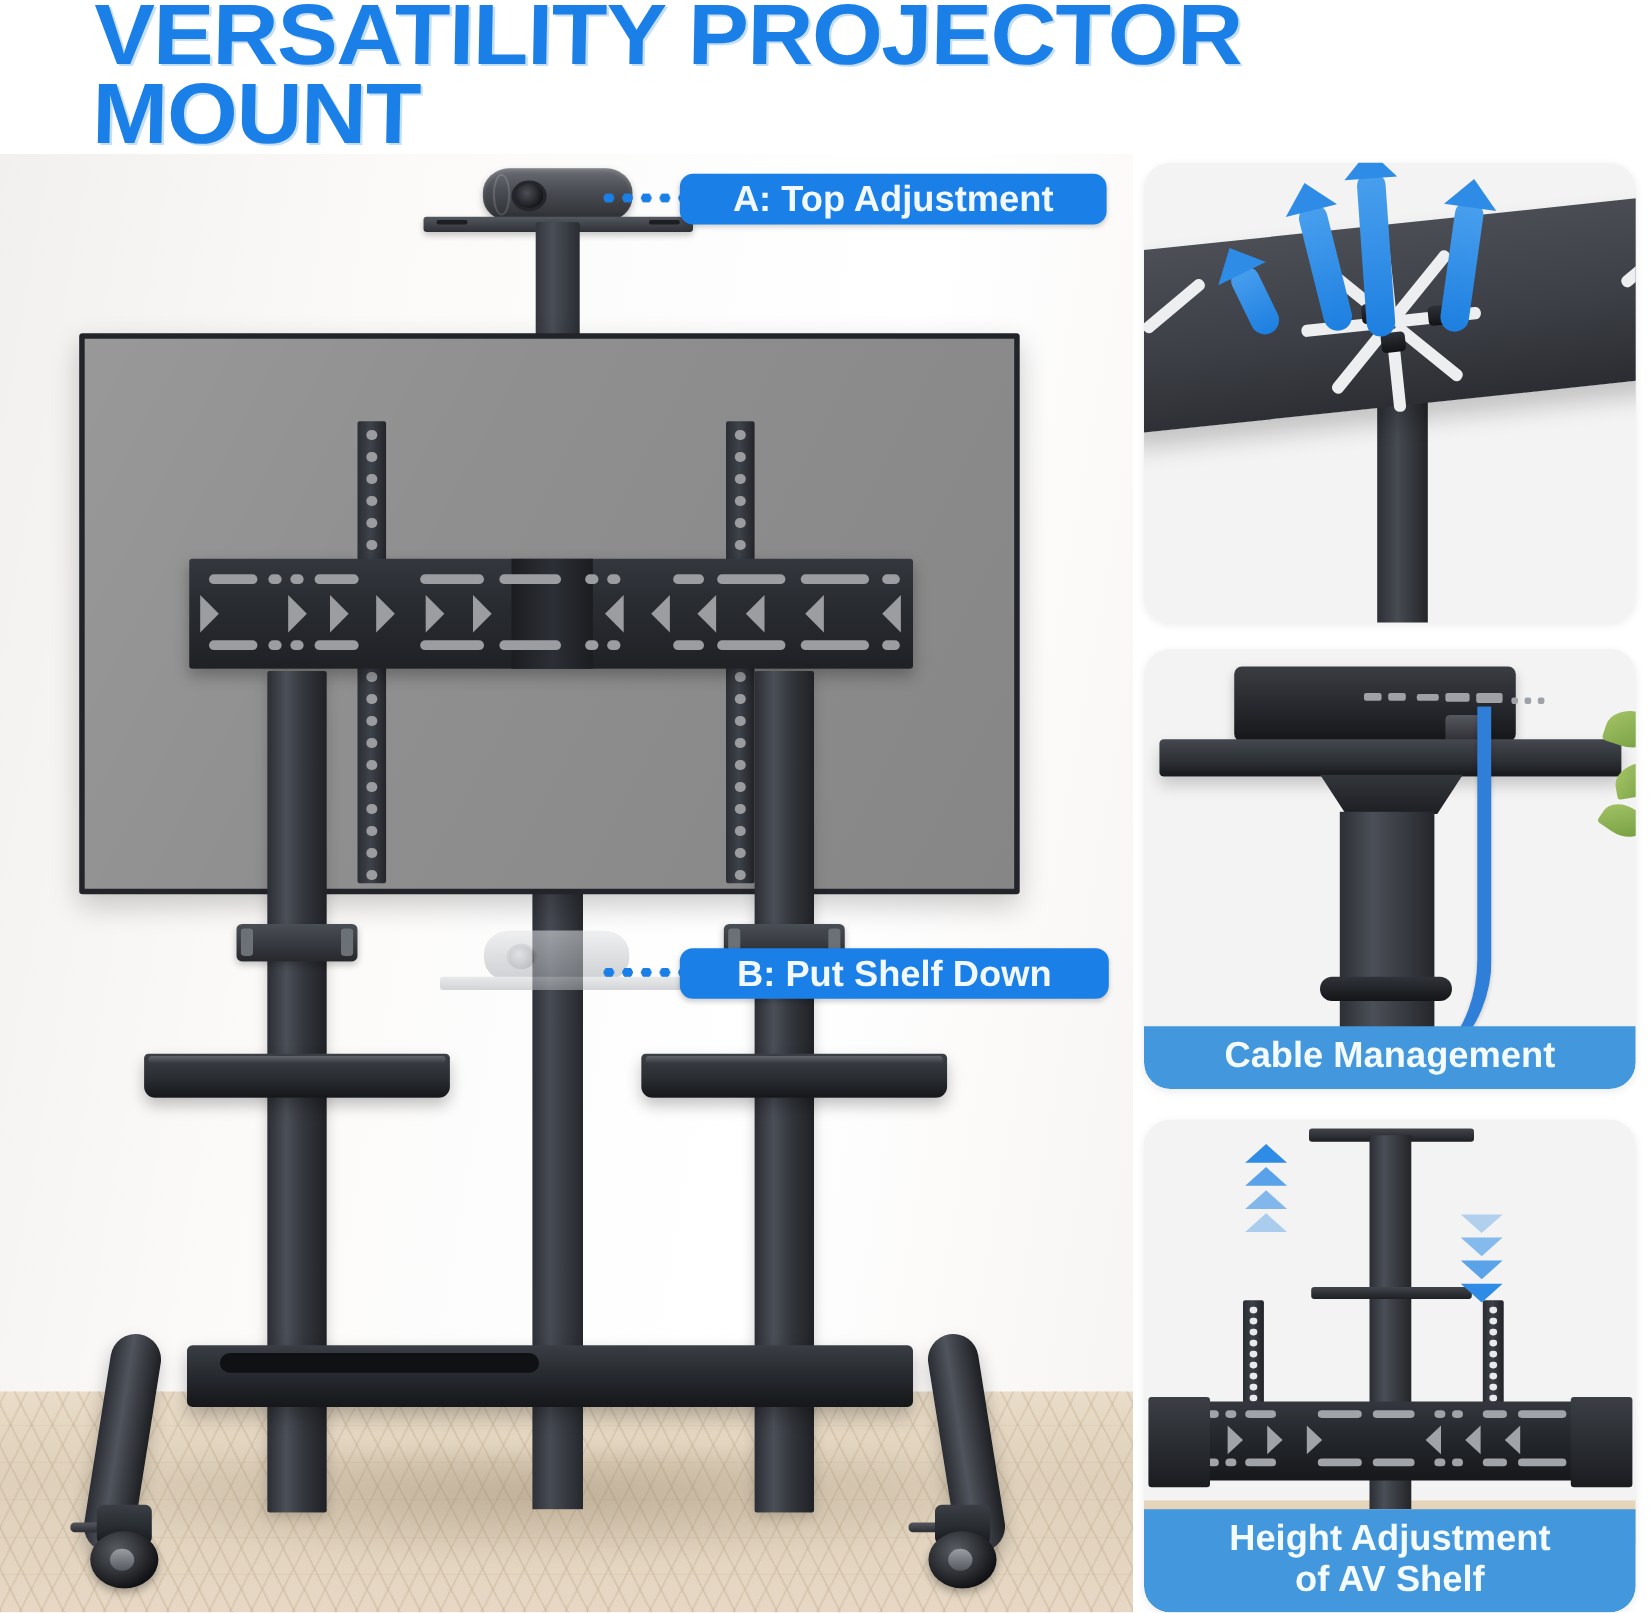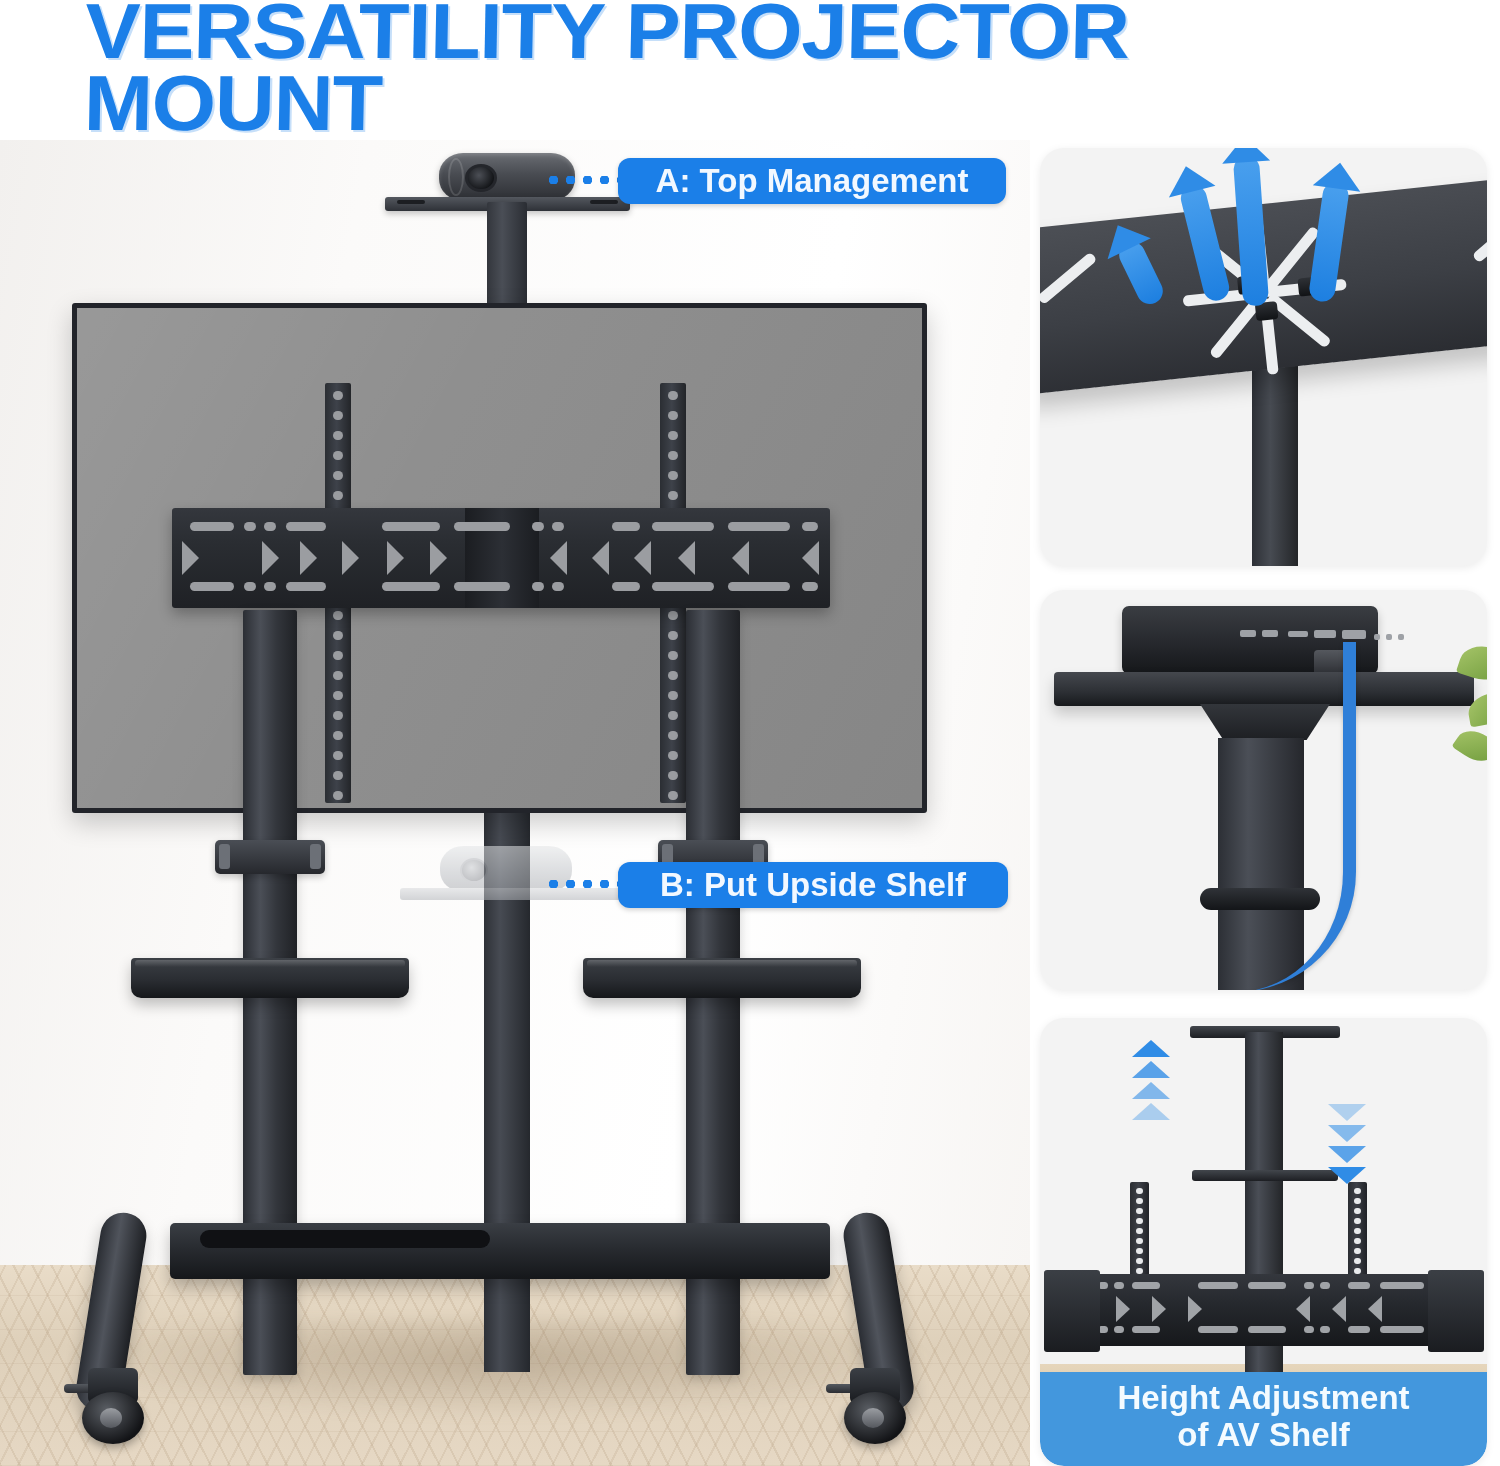--- a/index.html
+++ b/index.html
@@ -529,23 +529,23 @@
     </div>
     <div class="caster" style="left:840px; top:1228px;">
       <div class="lever"></div>
       <div class="fork"></div>
       <div class="wheel"></div>
       <div class="hub"></div>
     </div>
   </div>
 
   <div class="dots a"></div>
-  <div class="pill a">A: Top Management</div>
+  <div class="pill a">A: Top Adjustment</div>
   <div class="dots b"></div>
-  <div class="pill b">B: Put Upside Shelf</div>
+  <div class="pill b">B: Put Shelf Down</div>
 
   <div class="panel p1">
     <div class="art" id="art1">
       <div class="col-under"></div>
       <div class="tray">
           <div class="pin" style="width: 76px; height: 11px; left: 254px; top: 83px; transform: rotate(0deg); transform-origin: -6px 50%;"></div>
           <div class="pin" style="width: 76px; height: 11px; left: 254px; top: 83px; transform: rotate(45deg); transform-origin: -6px 50%;"></div>
           <div class="pin" style="width: 76px; height: 11px; left: 254px; top: 83px; transform: rotate(90deg); transform-origin: -6px 50%;"></div>
           <div class="pin" style="width: 76px; height: 11px; left: 254px; top: 83px; transform: rotate(135deg); transform-origin: -6px 50%;"></div>
           <div class="pin" style="width: 76px; height: 11px; left: 254px; top: 83px; transform: rotate(180deg); transform-origin: -6px 50%;"></div>
@@ -581,20 +581,21 @@
         </div>
       <div class="cm-shelf"></div>
       <div class="cm-bracket"></div>
       <div class="cm-pole"></div>
       <div class="cm-cable"></div>
       <div class="cm-strap"></div>
     <div class="leaf" style="left: 420px; top: 56px; width: 46px; height: 34px; transform: rotate(18deg);"></div>
         <div class="leaf" style="left: 428px; top: 104px; width: 42px; height: 30px; transform: rotate(-10deg);"></div>
         <div class="leaf" style="left: 416px; top: 142px; width: 40px; height: 28px; transform: rotate(34deg);"></div>
       </div>
+    <div class="panel-label">Cable Management</div>
   </div>
 
   <div class="panel p3">
     <div class="art" id="art3">
       <div class="ha-floor"></div>
       <div class="ha-top"></div>
       <div class="ha-pole"></div>
       <div class="ha-mid"></div>
       <div class="ha-rail" style="left:90px; top:164px;">
           <div class="h" style="top: 6px;"></div>

